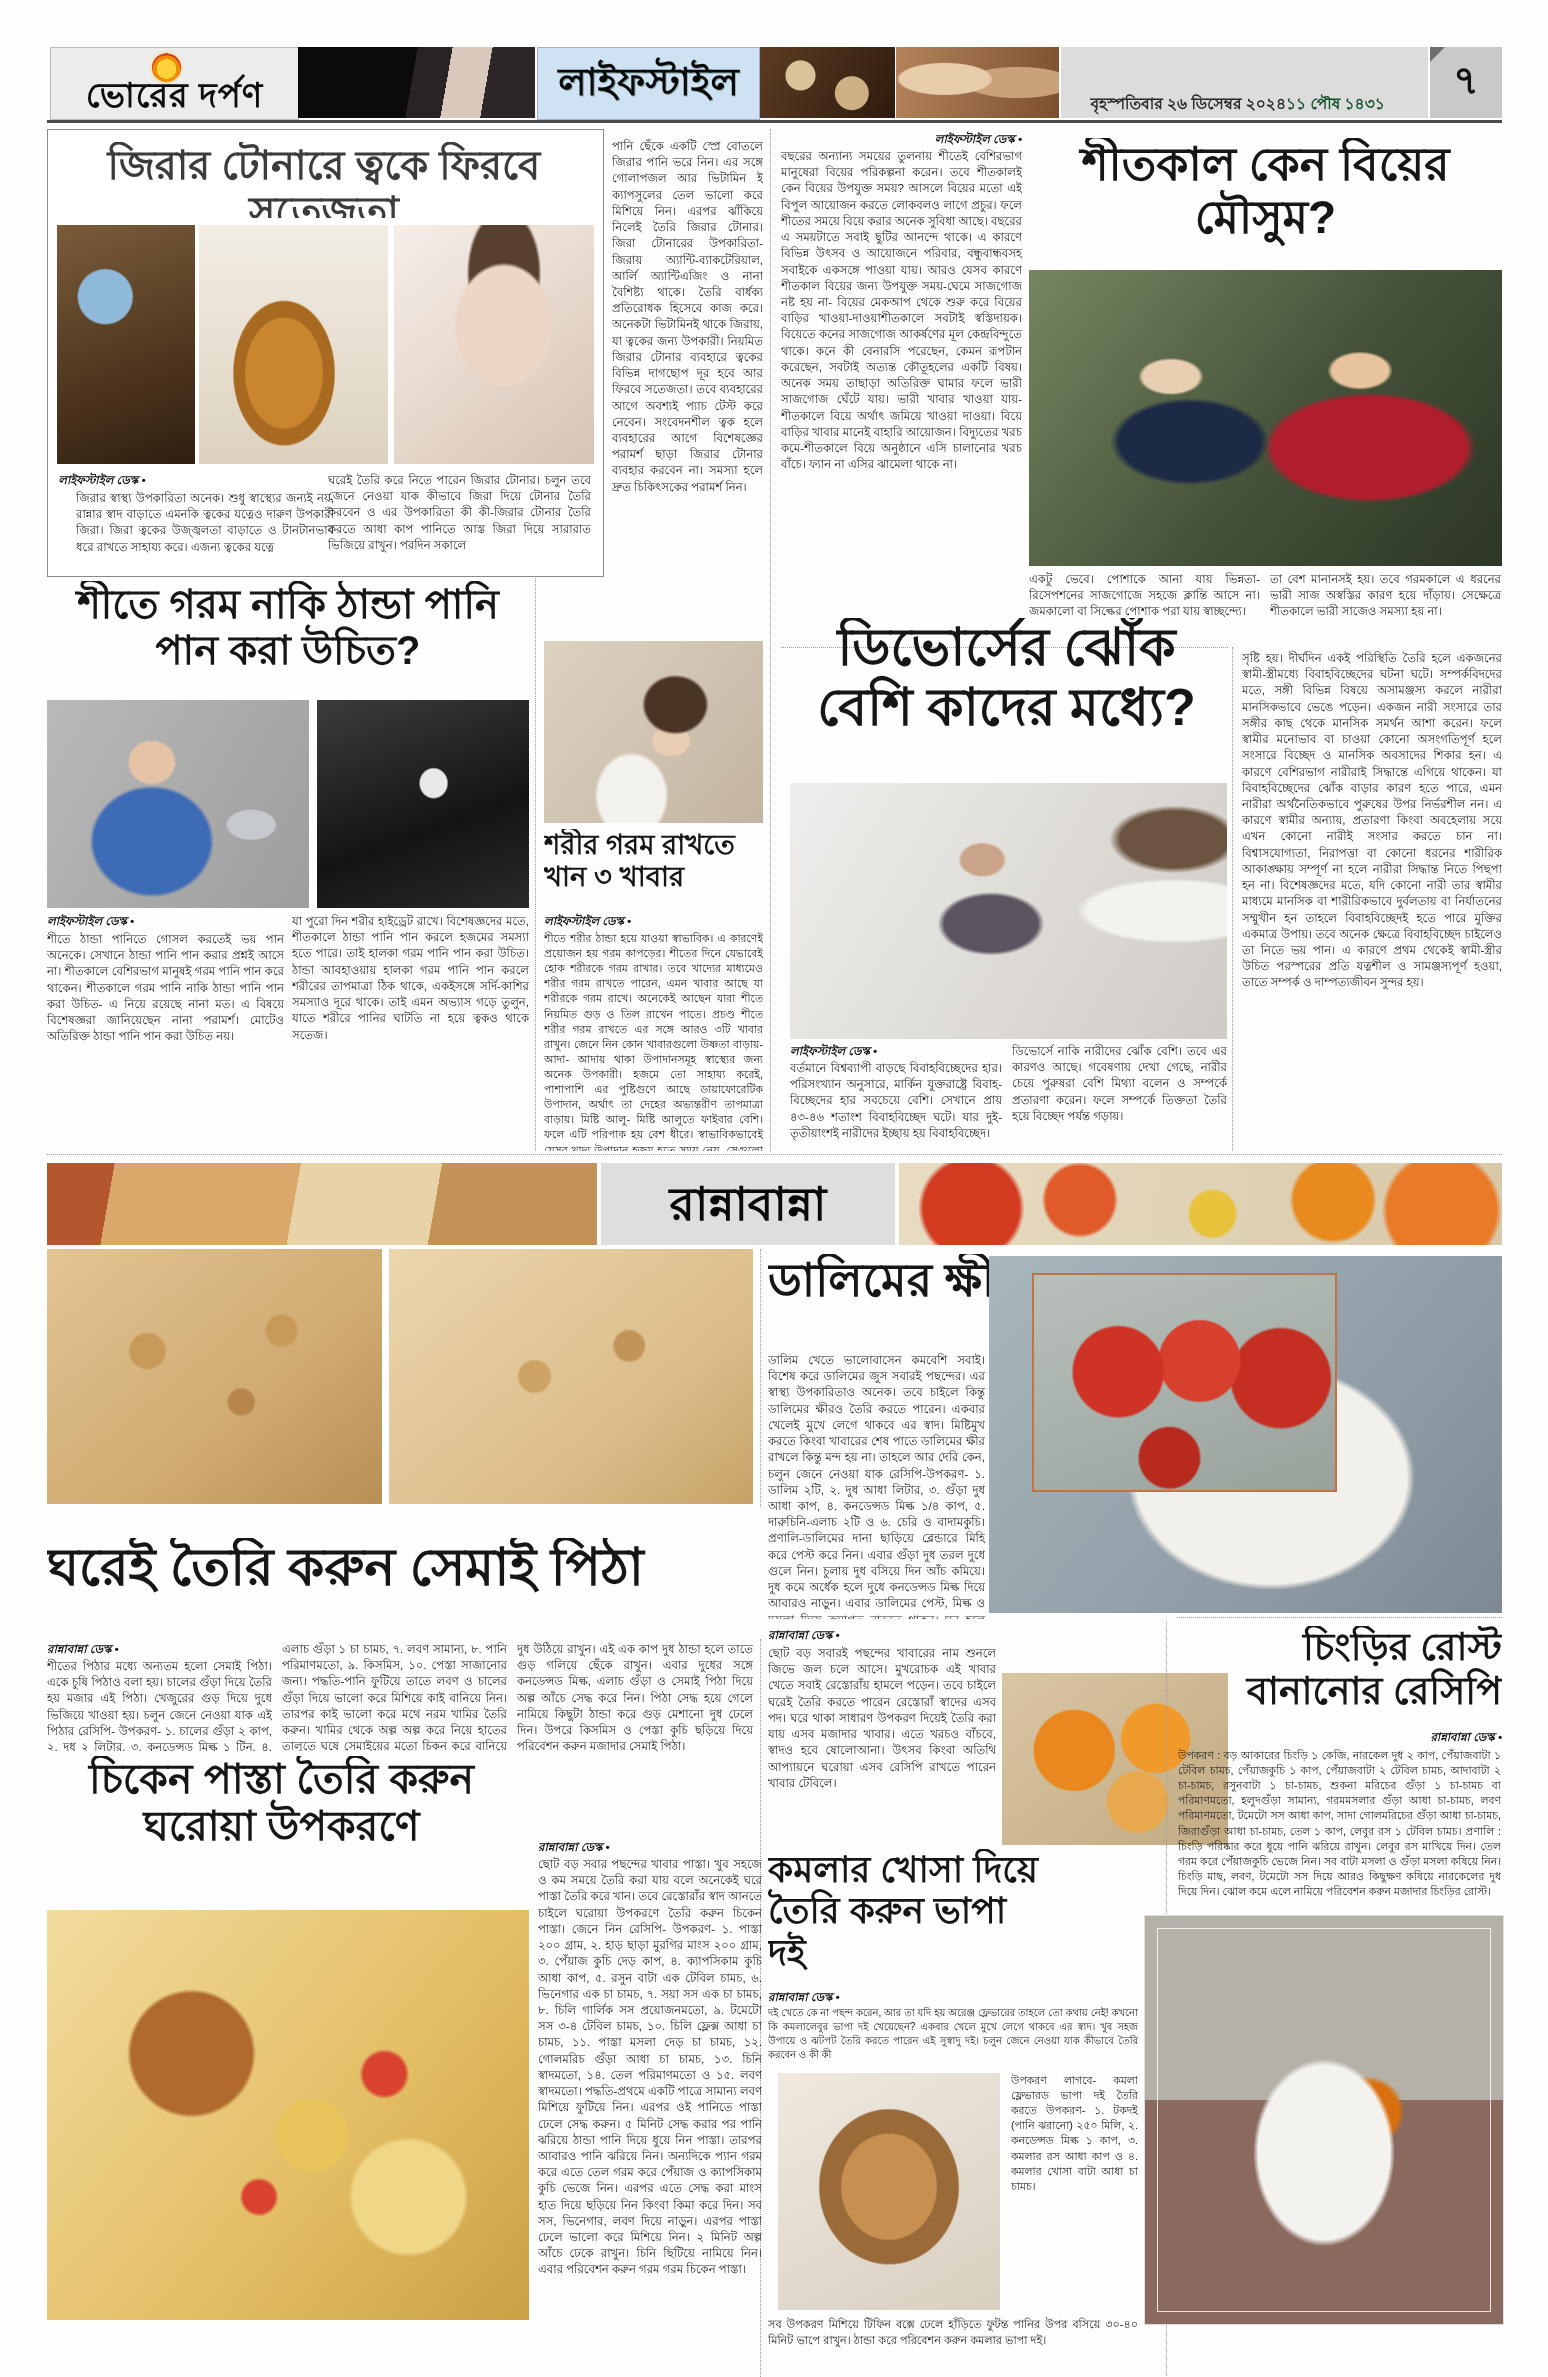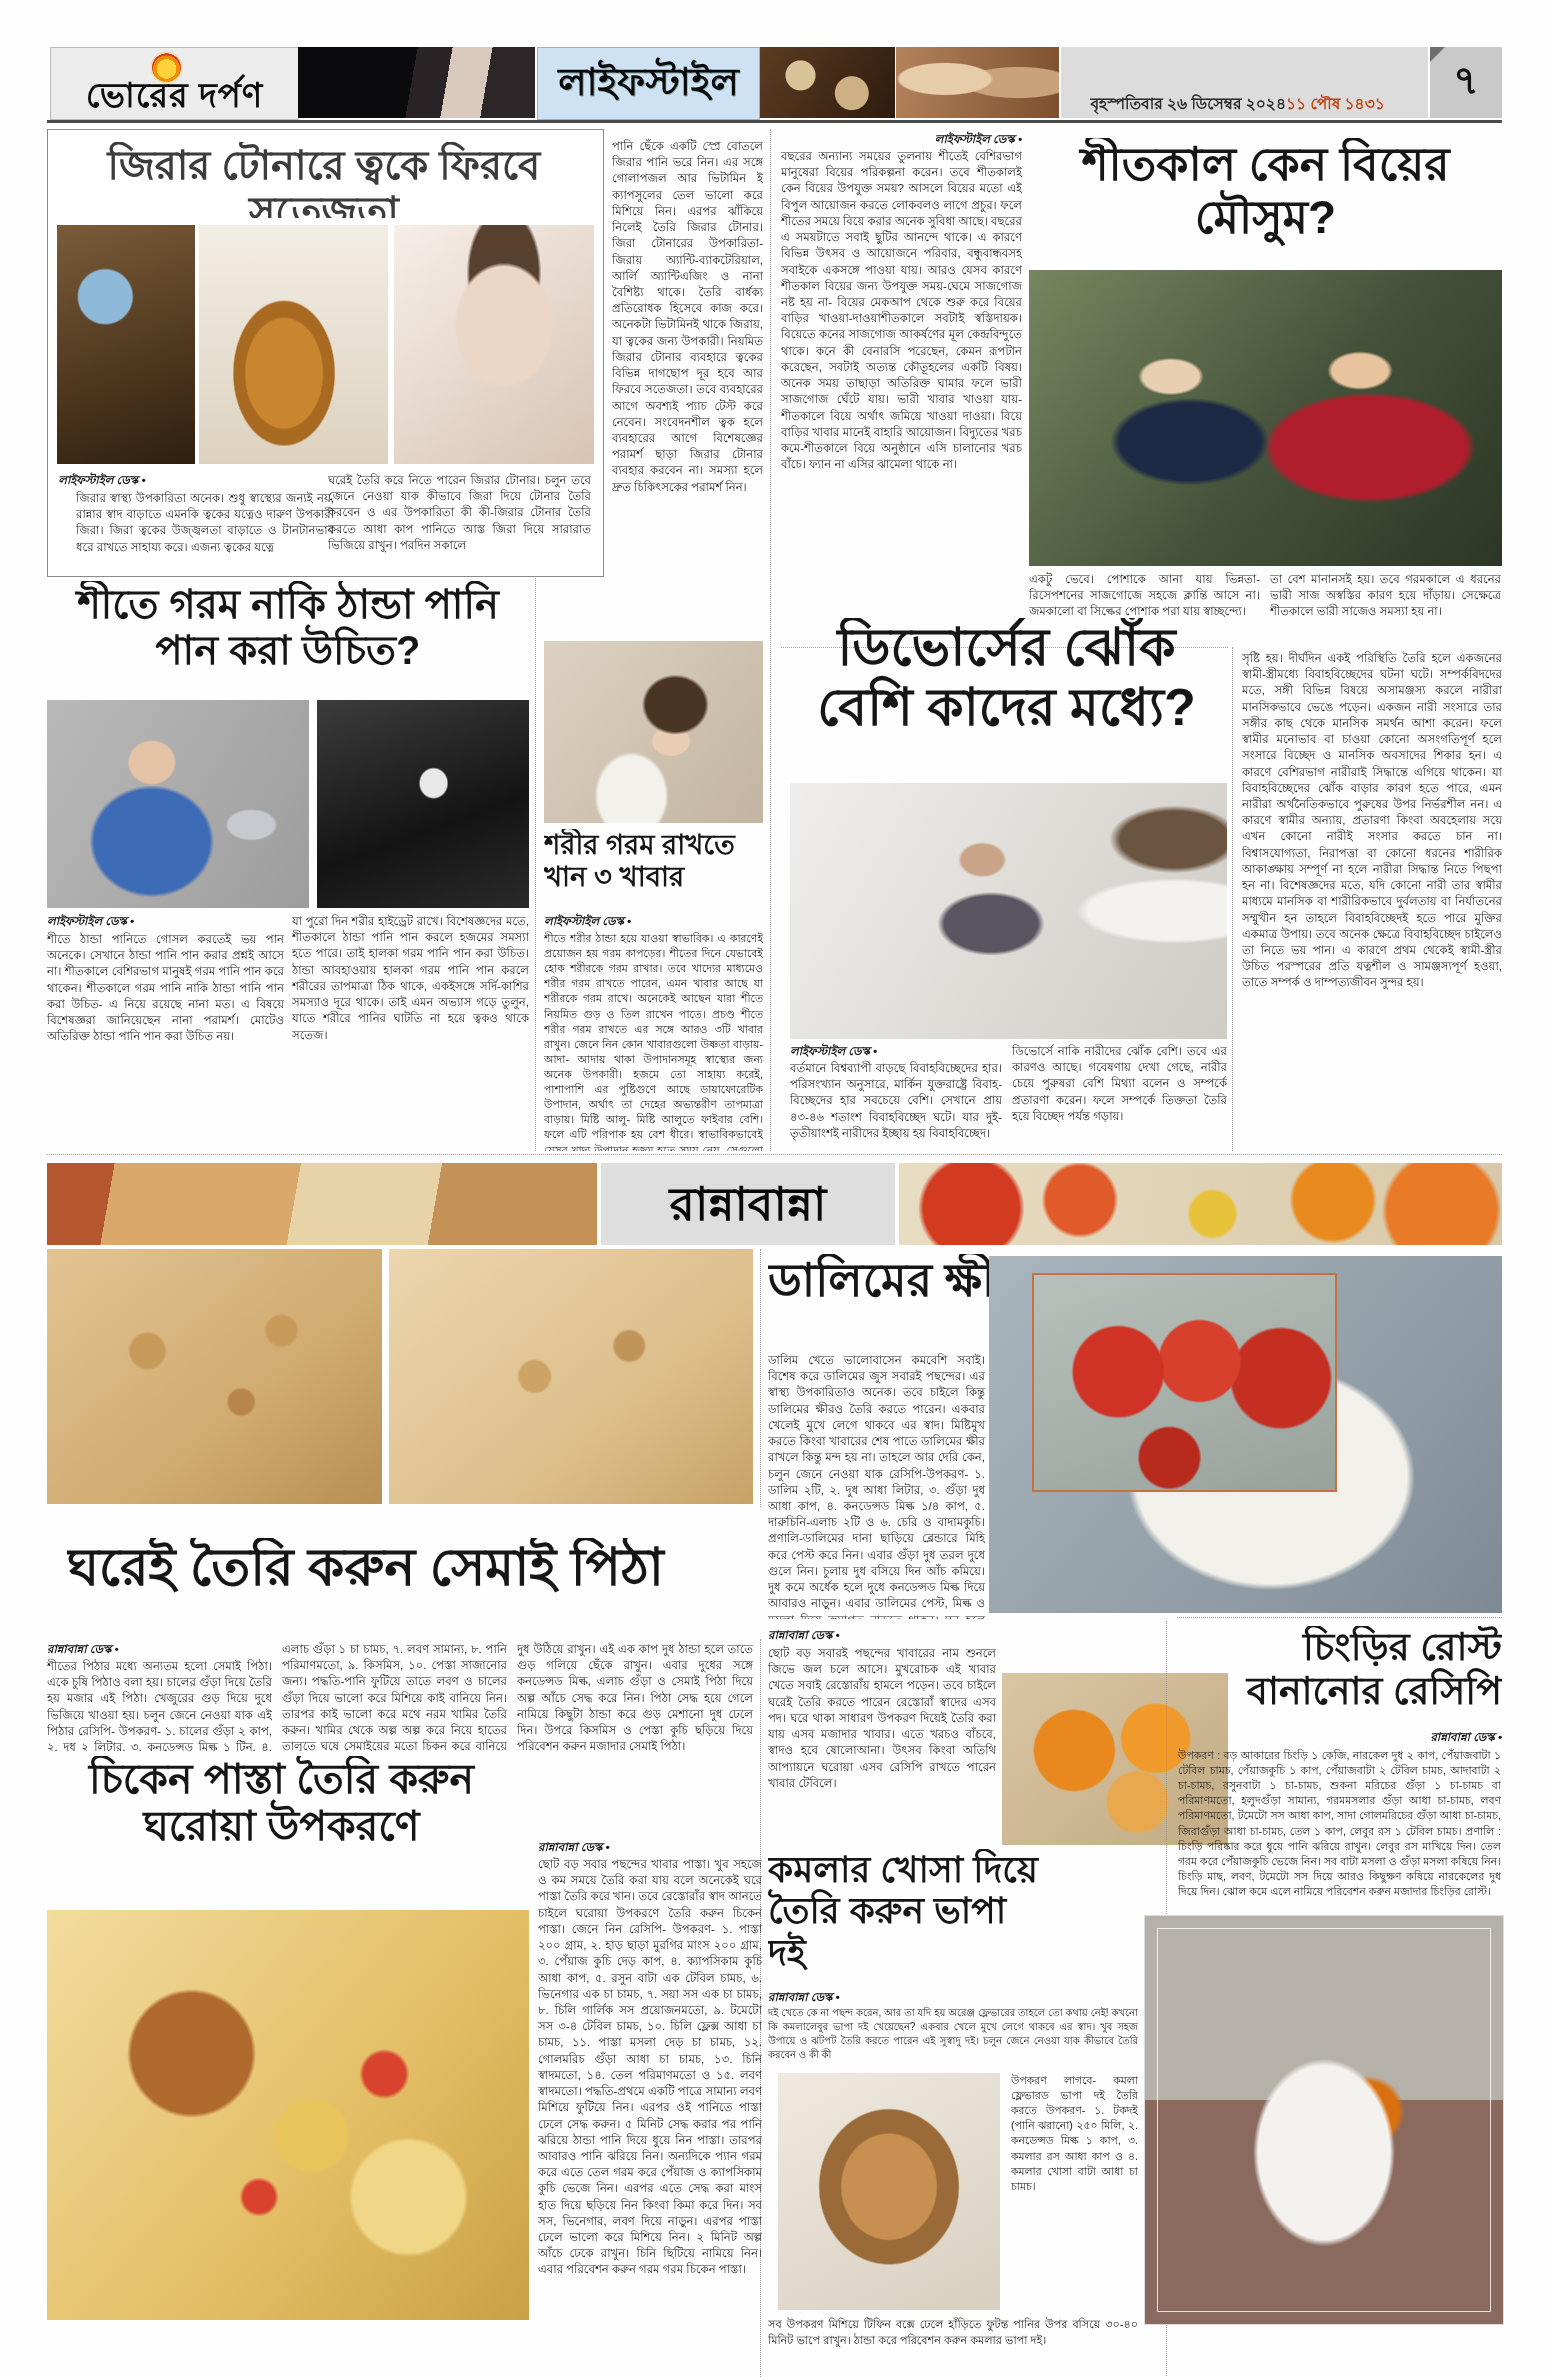--- a/index.html
+++ b/index.html
@@ -32,21 +32,21 @@
   <div class="abs" style="left:537px;top:47px;width:221px;height:71px;background:#cfe2f3;border:0.9px solid #aac;display:flex;align-items:center;justify-content:center;">
     <span style="font-size:38px;font-weight:bold;color:#0a0a0a;text-shadow:0.9px 0.9px 0 #8aa;">লাইফস্টাইল</span>
   </div>
 
   <div class="ph headerimg" style="left:760px;width:135px;background:radial-gradient(circle at 30% 40%, #d9c49a 0 14%, transparent 15%),radial-gradient(circle at 68% 65%, #cdb083 0 16%, transparent 17%),linear-gradient(120deg,#5c3c22,#2e1b0e);"></div>
 
   <div class="ph headerimg" style="left:896px;width:163px;background:radial-gradient(ellipse at 30% 45%, #e8cdaa 0 28%, transparent 30%),radial-gradient(ellipse at 75% 50%, #caa27a 0 30%, transparent 32%),linear-gradient(100deg,#b4835c,#7d4f2e);"></div>
 
   <div class="abs" style="left:1061px;top:47px;width:367px;height:71px;background:#dcdcdc;display:flex;flex-direction:row;justify-content:center;align-items:flex-end;padding-right:13.8px;box-sizing:border-box;">
     <div style="font-size:15.5px;font-weight:bold;color:#2a2a2a;">বৃহস্পতিবার ২৬ ডিসেম্বর ২০২৪</div>
-    <div style="font-size:15.5px;font-weight:bold;color:#c2410c;">১১ পৌষ ১৪৩১</div>
+    <div style="font-size:15.5px;font-weight:bold;color:#14532d;">১১ পৌষ ১৪৩১</div>
   </div>
 
   <div class="abs" style="left:1430px;top:47px;width:72px;height:71px;background:#c9c9c9;display:flex;align-items:center;justify-content:center;">
     <div style="position:absolute;left:0;top:0;width:0;height:0;border-top:15.5px solid #6e6e6e;border-right:15.5px solid transparent;"></div>
     <span style="font-size:40px;font-weight:bold;color:#111;">৭</span>
   </div>
 
   <div class="abs" style="left:47px;top:120px;width:1455px;height:3.4px;background:#4a4a4a;"></div>
 
   <div class="boxed" style="left:47px;top:129px;width:555px;height:446px;">
@@ -107,21 +107,21 @@
 
   <div class="vdot" style="left:760px;top:1249px;height:258px;"></div>
 
   <div class="hl" style="left:768px;top:1254px;width:460px;height:74px;font-size:46px;text-align:left;">ডালিমের ক্ষীর</div>
   <div class="byline" style="left:768px;top:1332px;width:370px;text-align:right;">রান্নাবান্না ডেস্ক •</div>
   <div class="tcol" style="left:768px;top:1352px;width:217px;height:267px;">ডালিম খেতে ভালোবাসেন কমবেশি সবাই। বিশেষ করে ডালিমের জুস সবারই পছন্দের। এর স্বাস্থ্য উপকারিতাও অনেক। তবে চাইলে কিন্তু ডালিমের ক্ষীরও তৈরি করতে পারেন। একবার খেলেই মুখে লেগে থাকবে এর স্বাদ। মিষ্টিমুখ করতে কিংবা খাবারের শেষ পাতে ডালিমের ক্ষীর রাখলে কিন্তু মন্দ হয় না। তাহলে আর দেরি কেন, চলুন জেনে নেওয়া যাক রেসিপি-উপকরণ- ১. ডালিম ২টি, ২. দুধ আধা লিটার, ৩. গুঁড়া দুধ আধা কাপ, ৪. কনডেন্সড মিল্ক ১/৪ কাপ, ৫. দারুচিনি-এলাচ ২টি ও ৬. চেরি ও বাদামকুচি। প্রণালি-ডালিমের দানা ছাড়িয়ে ব্লেন্ডারে মিহি করে পেস্ট করে নিন। এবার গুঁড়া দুধ তরল দুধে গুলে নিন। চুলায় দুধ বসিয়ে দিন আঁচ কমিয়ে। দুধ কমে অর্ধেক হলে দুধে কনডেন্সড মিল্ক দিয়ে আবারও নাড়ুন। এবার ডালিমের পেস্ট, মিল্ক ও মসলা দিয়ে ক্রমাগত নাড়তে থাকুন। ঘন হলে নামিয়ে চেরি ও বাদামকুচি ছড়িয়ে পরিবেশন করুন।</div>
 
   <div class="ph" style="left:989px;top:1256px;width:513px;height:357px;background:radial-gradient(ellipse at 55% 62%, #f2f0ea 0 34%, transparent 36%),radial-gradient(circle at 48% 58%, #e07a6a 0 3%, transparent 4%),radial-gradient(circle at 62% 52%, #e8c46a 0 3%, transparent 4%),radial-gradient(circle at 56% 72%, #e07a6a 0 3%, transparent 4%),linear-gradient(130deg,#aab6bd,#8d9aa3 70%,#7e8a93);"></div>
   <div class="ph" style="left:1032px;top:1273px;width:301px;height:215px;border:2.6px solid #c27244;background:radial-gradient(circle at 28% 45%, #cf3326 0 18%, transparent 19%),radial-gradient(circle at 55% 40%, #d8402e 0 19%, transparent 20%),radial-gradient(circle at 82% 48%, #c52f22 0 18%, transparent 19%),radial-gradient(circle at 45% 85%, #b82a1e 0 12%, transparent 13%),linear-gradient(160deg,#b9c0bb,#98a29b);"></div>
 
-  <div class="hl" style="left:47px;top:1538px;width:860px;height:91px;font-size:52px;text-align:left;margin-left:20px;">ঘরেই তৈরি করুন সেমাই পিঠা</div>
+  <div class="hl" style="left:47px;top:1538px;width:860px;height:91px;font-size:52px;text-align:left;">ঘরেই তৈরি করুন সেমাই পিঠা</div>
   <div class="byline" style="left:47px;top:1641px;width:225px;">রান্নাবান্না ডেস্ক •</div>
   <div class="tcol" style="left:47px;top:1658px;width:225px;height:93px;">শীতের পিঠার মধ্যে অন্যতম হলো সেমাই পিঠা। একে চুষি পিঠাও বলা হয়। চালের গুঁড়া দিয়ে তৈরি হয় মজার এই পিঠা। খেজুরের গুড় দিয়ে দুধে ভিজিয়ে খাওয়া হয়। চলুন জেনে নেওয়া যাক এই পিঠার রেসিপি- উপকরণ- ১. চালের গুঁড়া ২ কাপ, ২. দুধ ২ লিটার, ৩. কনডেন্সড মিল্ক ১ টিন, ৪. চিনি স্বাদমতো, ৫. খেজুরের গুড় দেড় কাপ, ৬.</div>
   <div class="tcol" style="left:282px;top:1641px;width:225px;height:110px;">এলাচ গুঁড়া ১ চা চামচ, ৭. লবণ সামান্য, ৮. পানি পরিমাণমতো, ৯. কিসমিস, ১০. পেস্তা সাজানোর জন্য। পদ্ধতি-পানি ফুটিয়ে তাতে লবণ ও চালের গুঁড়া দিয়ে ভালো করে মিশিয়ে কাই বানিয়ে নিন। তারপর কাই ভালো করে মথে নরম খামির তৈরি করুন। খামির থেকে অল্প অল্প করে নিয়ে হাতের তালুতে ঘষে সেমাইয়ের মতো চিকন করে বানিয়ে নিন। এবার দুধ জ্বাল দিয়ে ঘন করে এক কাপ</div>
   <div class="tcol" style="left:517px;top:1641px;width:236px;height:193px;">দুধ উঠিয়ে রাখুন। এই এক কাপ দুধ ঠান্ডা হলে তাতে গুড় গলিয়ে ছেঁকে রাখুন। এবার দুধের সঙ্গে কনডেন্সড মিল্ক, এলাচ গুঁড়া ও সেমাই পিঠা দিয়ে অল্প আঁচে সেদ্ধ করে নিন। পিঠা সেদ্ধ হয়ে গেলে নামিয়ে কিছুটা ঠান্ডা করে গুড় মেশানো দুধ ঢেলে দিন। উপরে কিসমিস ও পেস্তা কুচি ছড়িয়ে দিয়ে পরিবেশন করুন মজাদার সেমাই পিঠা।</div>
 
   <div class="vdot" style="left:760px;top:1639px;height:738px;"></div>
 
   <div class="byline" style="left:768px;top:1627px;width:228px;">রান্নাবান্না ডেস্ক •</div>
   <div class="tcol" style="left:768px;top:1645px;width:228px;height:196px;">ছোট বড় সবারই পছন্দের খাবারের নাম শুনলে জিভে জল চলে আসে। মুখরোচক এই খাবার খেতে সবাই রেস্তোরাঁয় হামলে পড়েন। তবে চাইলে ঘরেই তৈরি করতে পারেন রেস্তোরাঁ স্বাদের এসব পদ। ঘরে থাকা সাধারণ উপকরণ দিয়েই তৈরি করা যায় এসব মজাদার খাবার। এতে খরচও বাঁচবে, স্বাদও হবে ষোলোআনা। উৎসব কিংবা অতিথি আপ্যায়নে ঘরোয়া এসব রেসিপি রাখতে পারেন খাবার টেবিলে।</div>
   <div class="ph" style="left:1002px;top:1673px;width:226px;height:172px;background:radial-gradient(circle at 32% 45%, #e8881e 0 22%, transparent 23%),radial-gradient(circle at 68% 38%, #ef9a2a 0 18%, transparent 19%),radial-gradient(circle at 60% 75%, #e8a84e 0 16%, transparent 17%),linear-gradient(140deg,#d9c6a2,#c2ab84);"></div>

